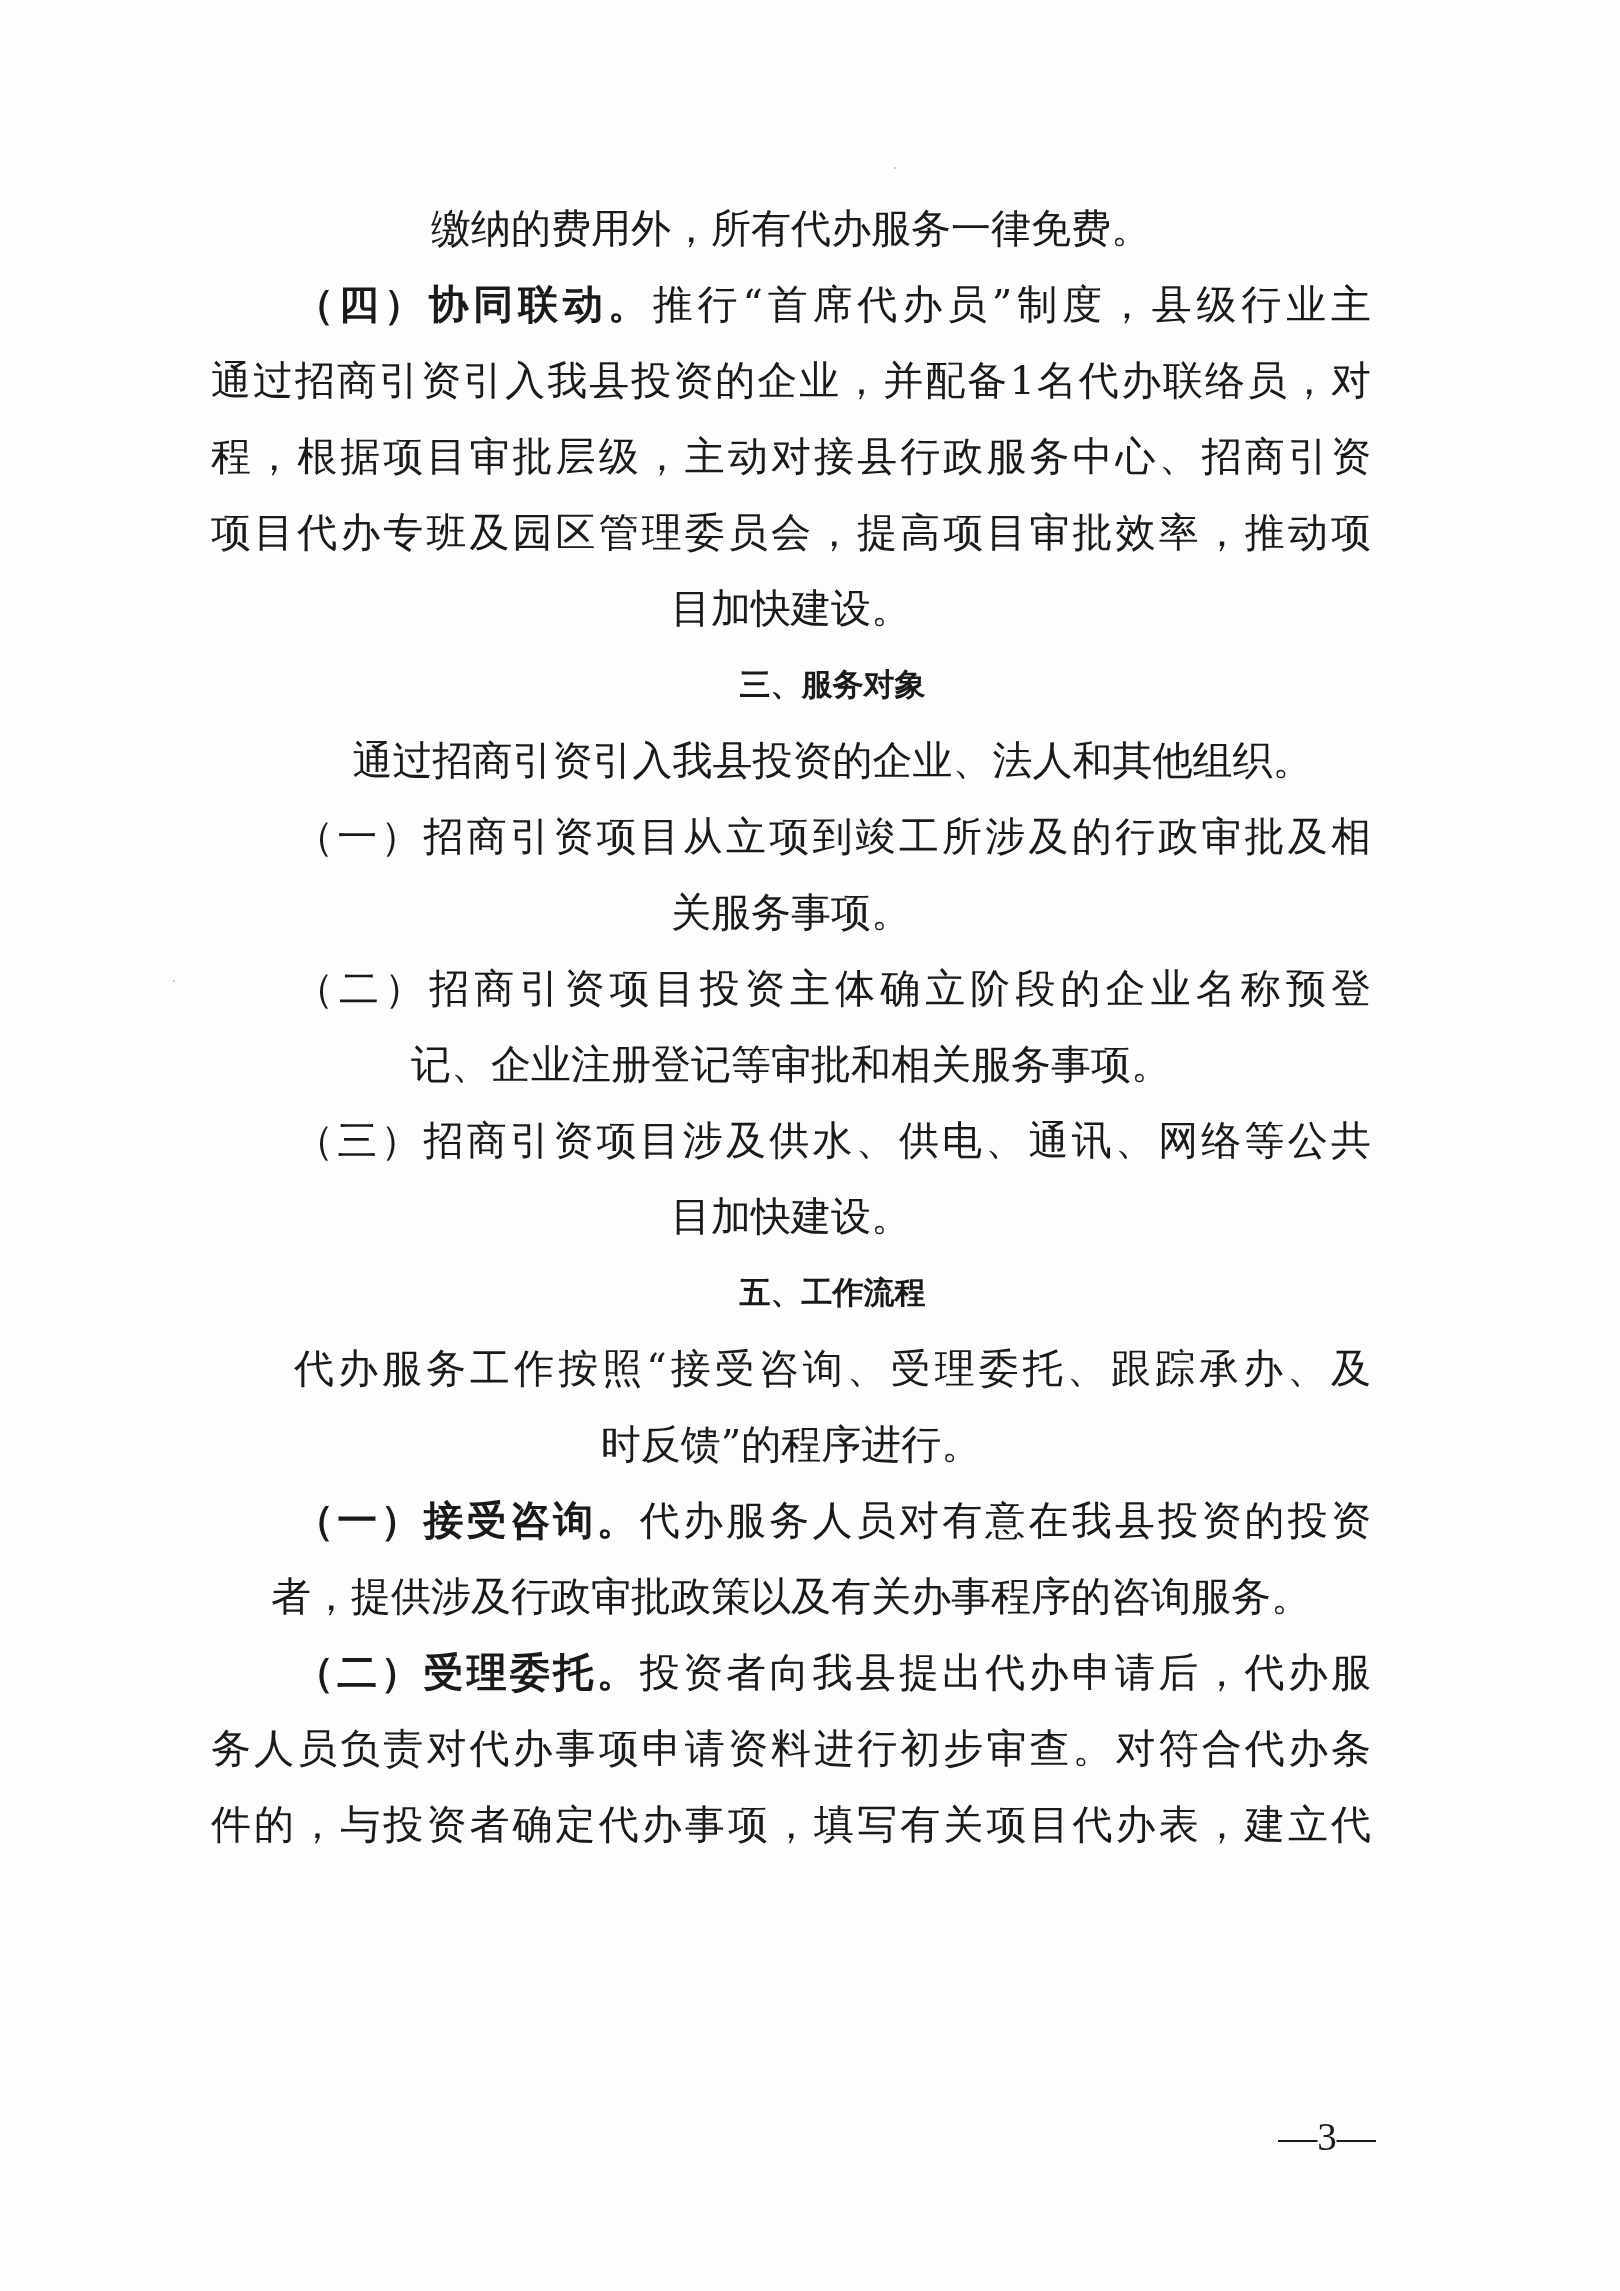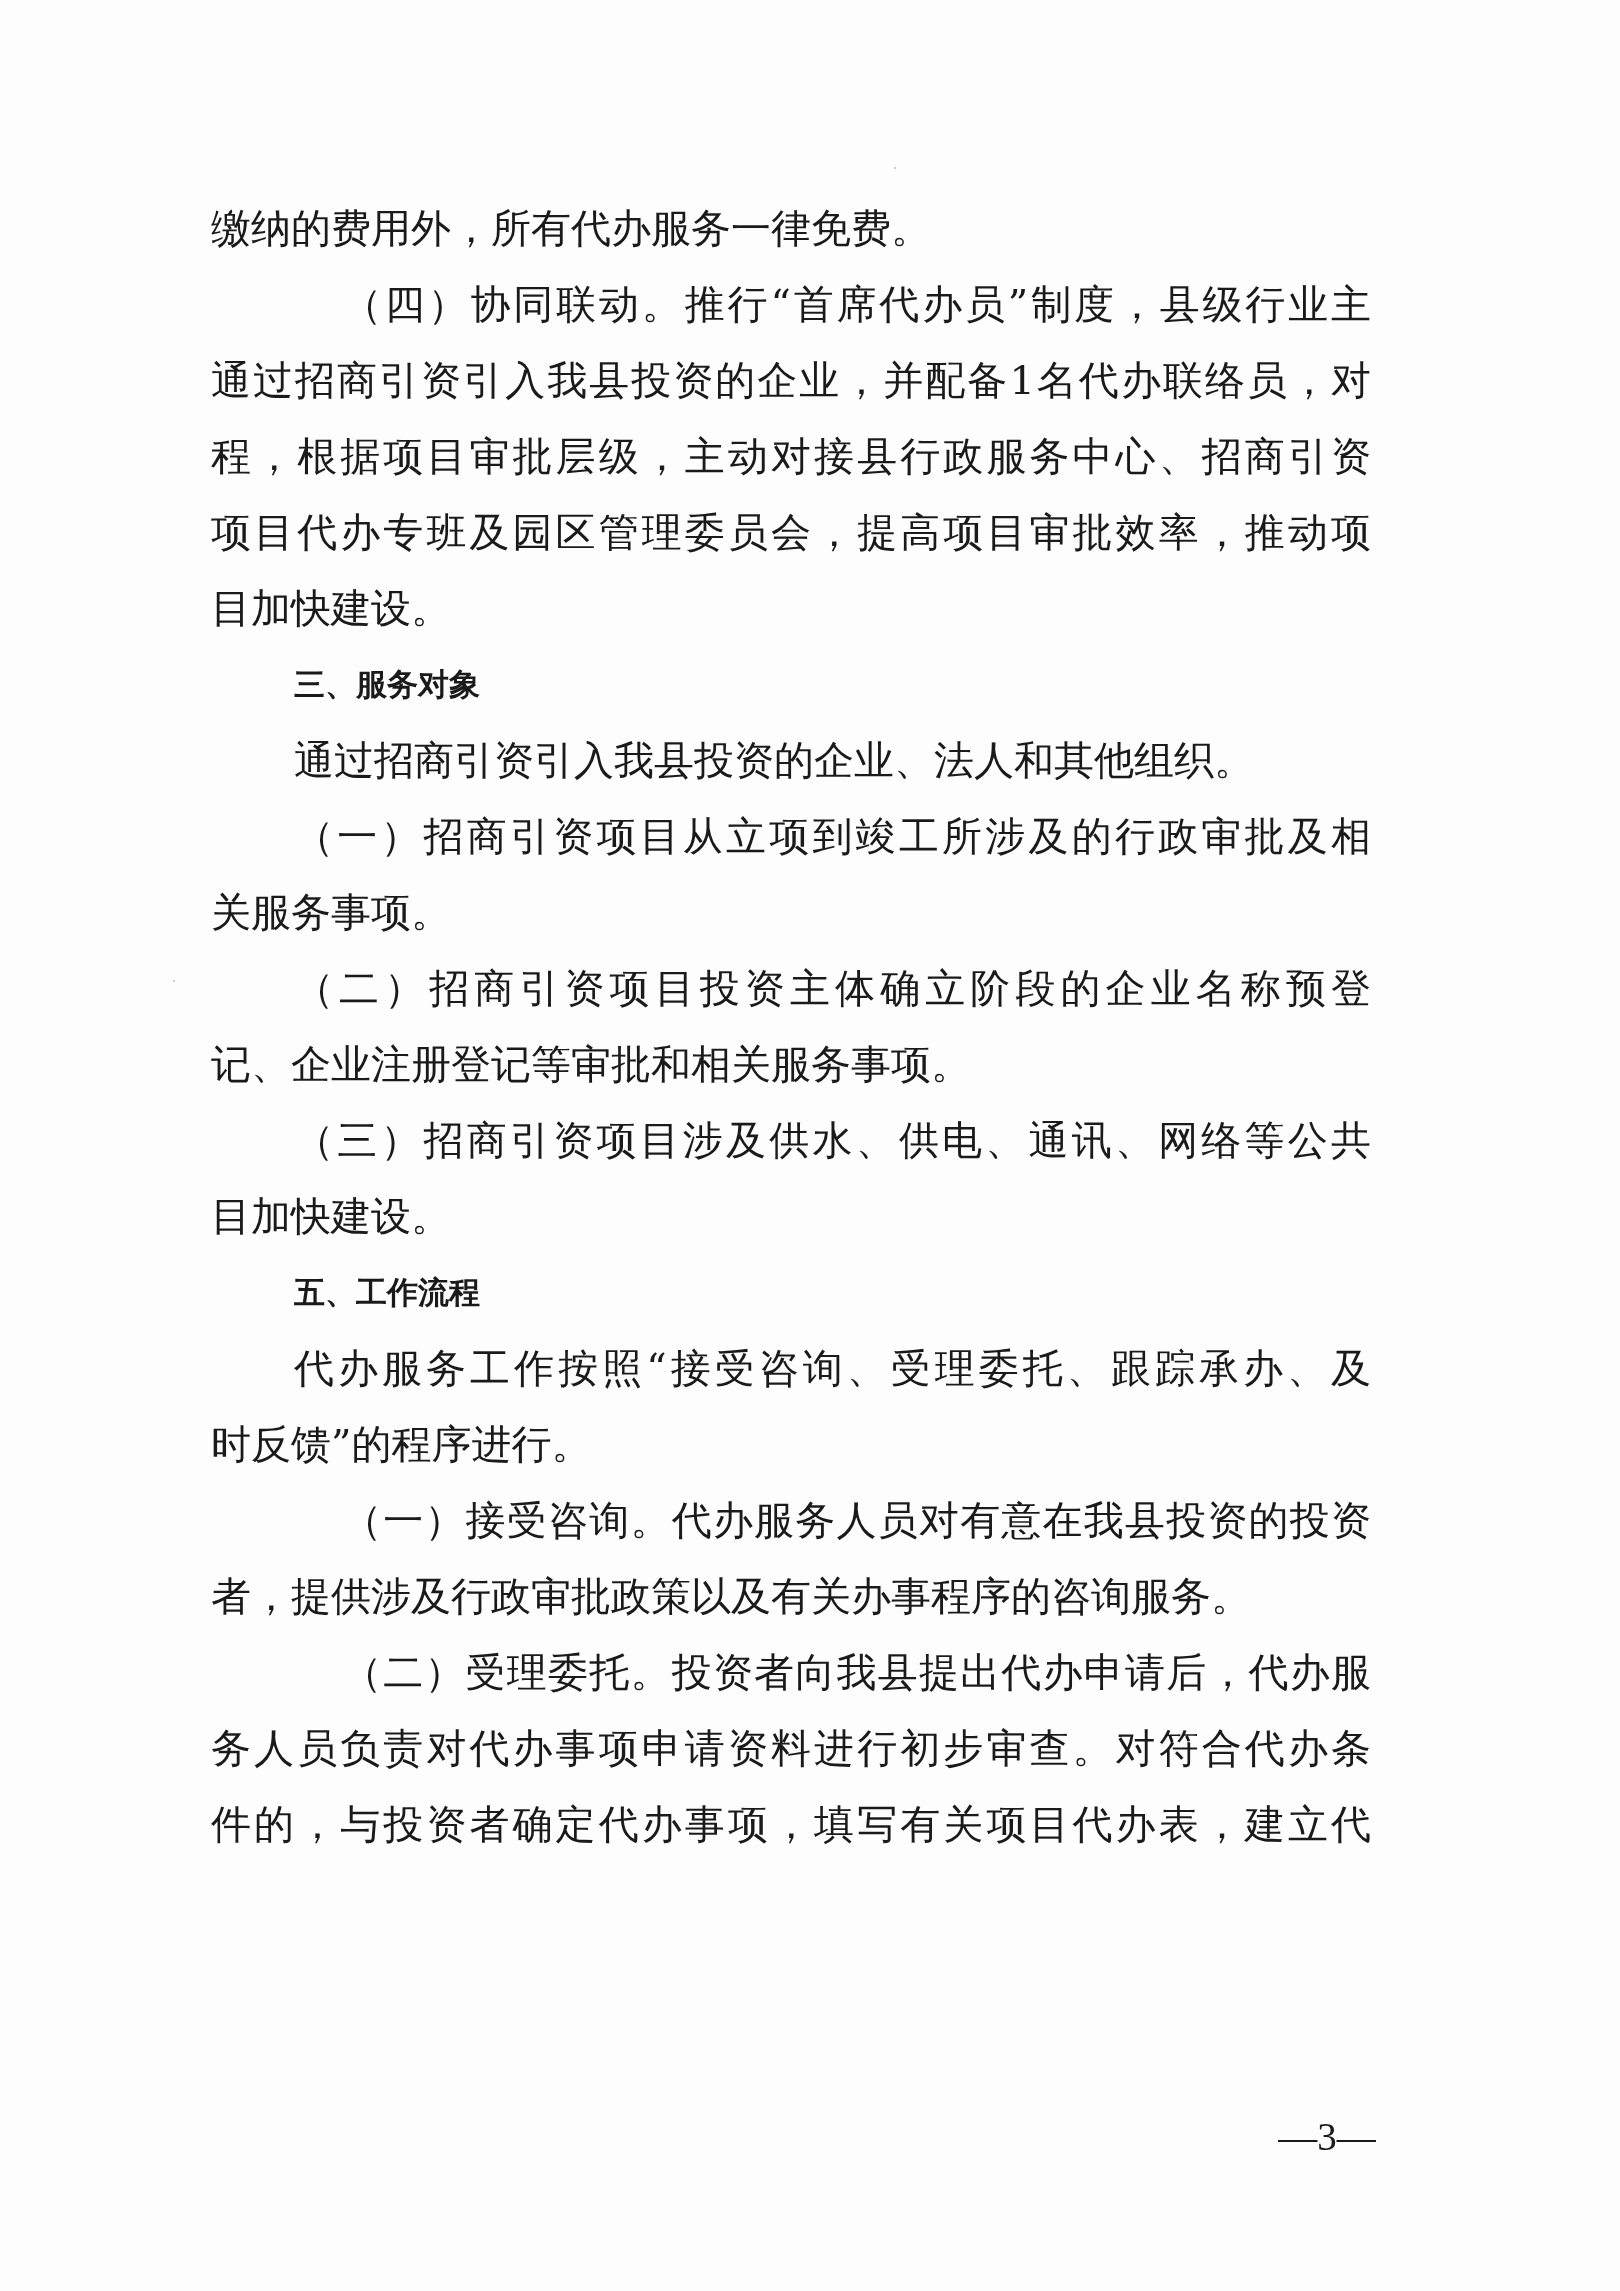--- a/index.html
+++ b/index.html
@@ -28,36 +28,36 @@
     top: 190px;
     width: 1160px;
   }
   .line {
     height: 76px;
     line-height: 76px;
     font-size: 40px;
     white-space: nowrap;
     overflow: visible;
     letter-spacing: 0;
+    text-align: center;
   }
   .line.full {
     text-align: justify;
     text-align-last: justify;
   }
   .line.indent {
     padding-left: 83px;
   }
   .line.heading {
     font-family: "DejaVu Sans", "Liberation Sans", sans-serif;
     font-weight: bold;
     font-size: 31px;
   }
   .bold-lead {
-    font-weight: normal;
-    margin-left: 48px;
+    font-weight: bold;
   }
   .page-number {
     position: absolute;
     left: 1270px;
     top: 2113px;
     width: 114px;
     font-family: "Liberation Serif", "DejaVu Serif", serif;
     font-size: 39px;
     line-height: 47px;
     text-align: center;

